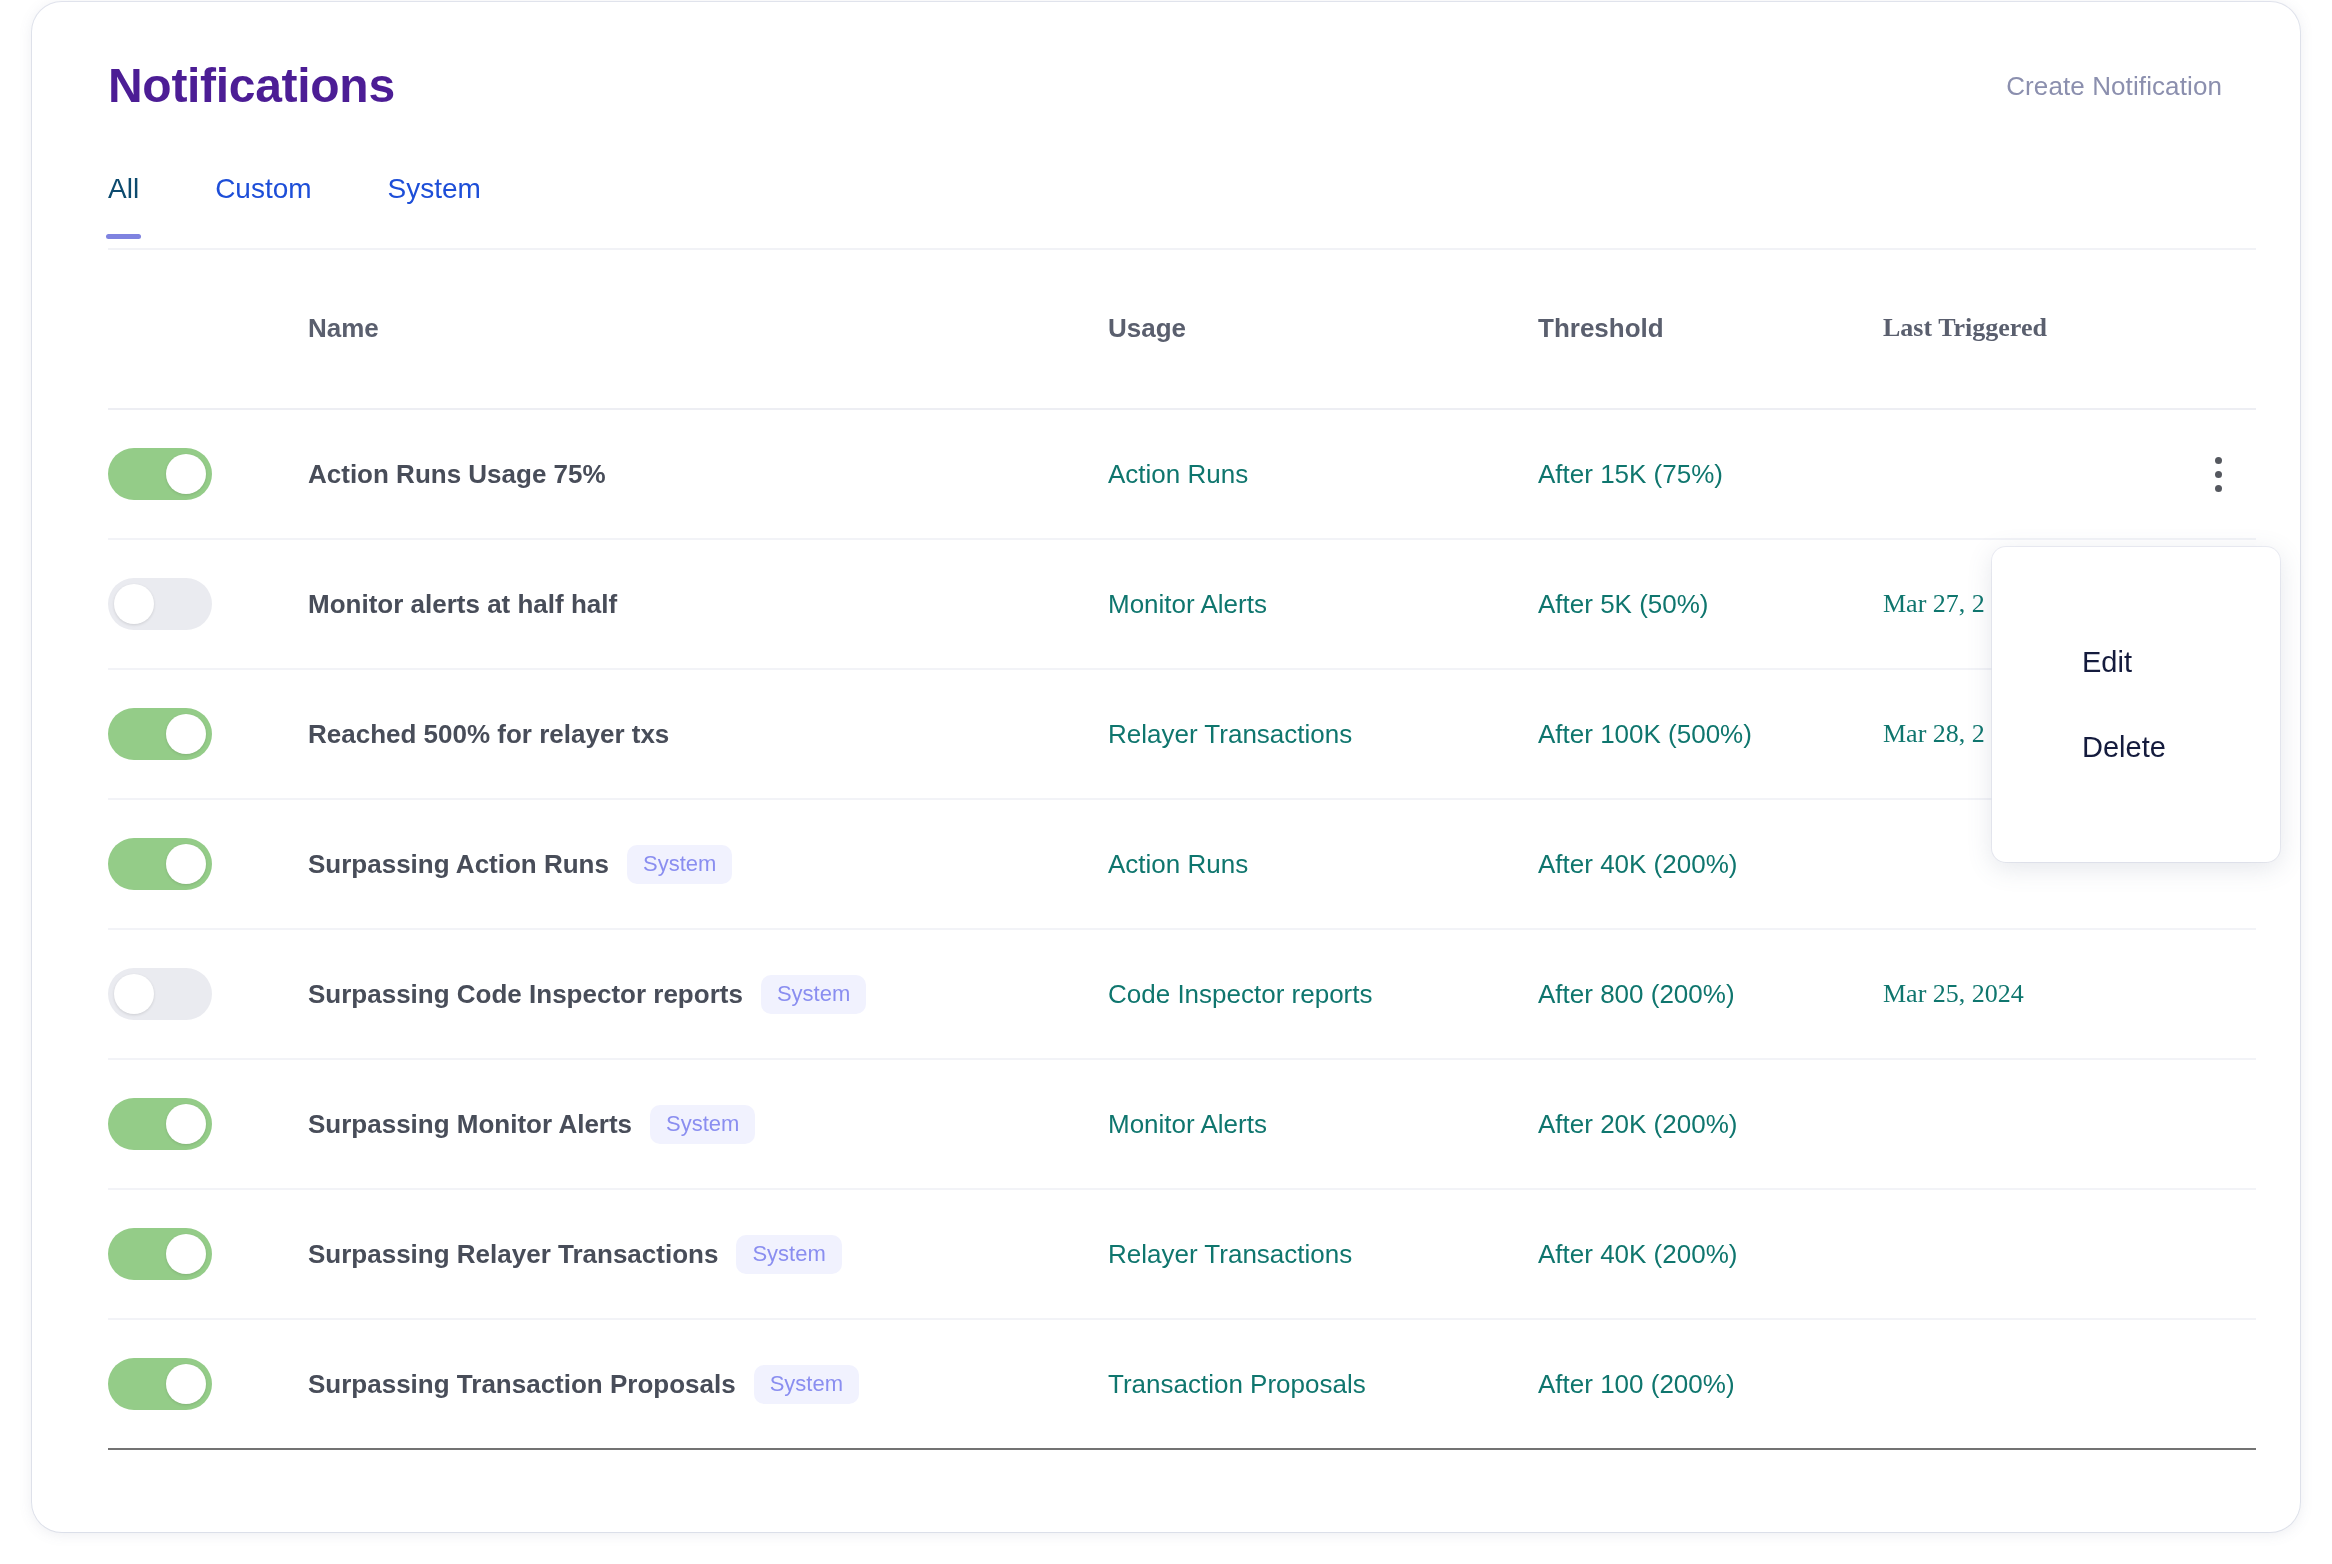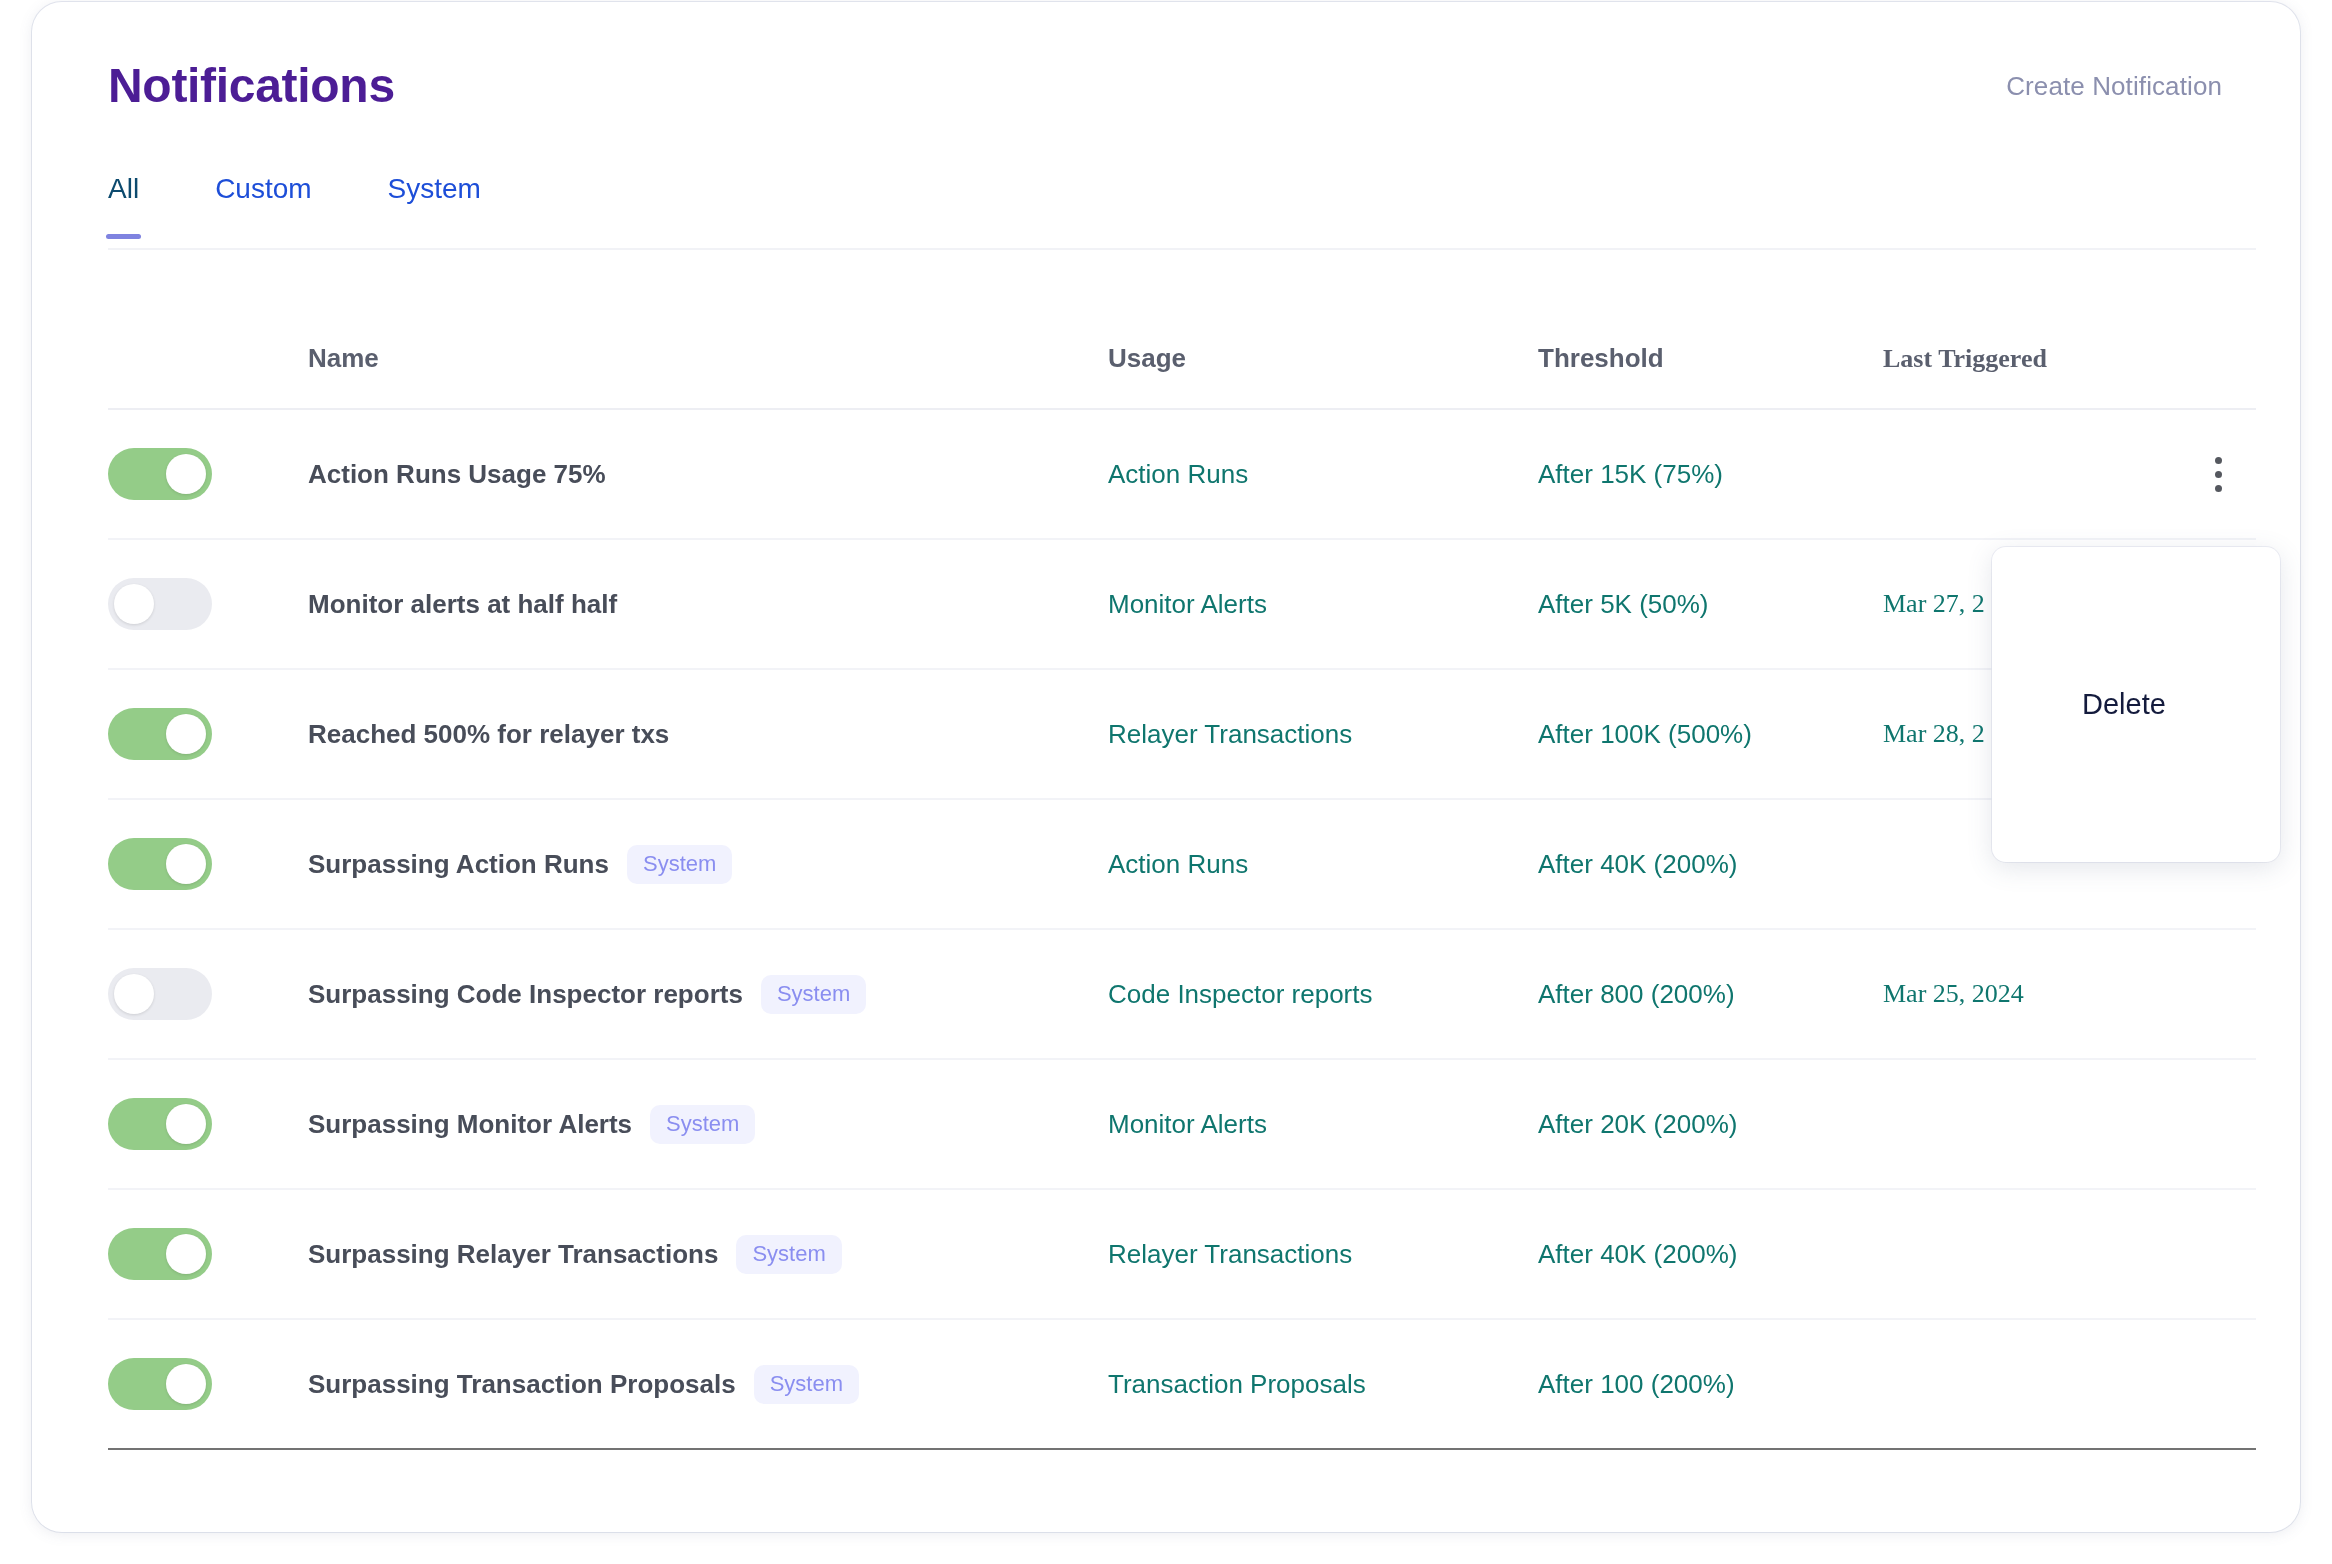--- a/index.html
+++ b/index.html
@@ -114,21 +114,20 @@
   }
   .t-row {
     display: flex;
     align-items: center;
     height: 130px;
     box-sizing: border-box;
   }
   .t-head {
     height: 128px;
     border-bottom: 2px solid #edeef3;
-    align-items: flex-end;
     padding-bottom: 34px;
   }
   .t-body-row {
     border-bottom: 2px solid #f2f3f7;
   }
   .t-body-row:last-child { border-bottom: 2px solid #737373; }
 
   .c-toggle { width: 200px; flex: 0 0 200px; display:flex; align-items:center; }
   .c-name   { width: 800px; flex: 0 0 800px; display:flex; align-items:center; gap:18px; }
   .c-usage  { width: 430px; flex: 0 0 430px; }
@@ -391,17 +390,18 @@
             <div class="c-usage"><span class="cell-text">Transaction Proposals</span></div>
             <div class="c-thresh"><span class="cell-text">After 100 (200%)</span></div>
             <div class="c-last">
               <span class="cell-text"></span>
             </div>
           </div>
         </div>
     </div>
 
     <div class="dropdown" id="ctxmenu">
+        <button class="dd-item">Edit</button>
         <button class="dd-item">Delete</button>
       </div>
 
   </div>
 </div>
 
 </body></html>

